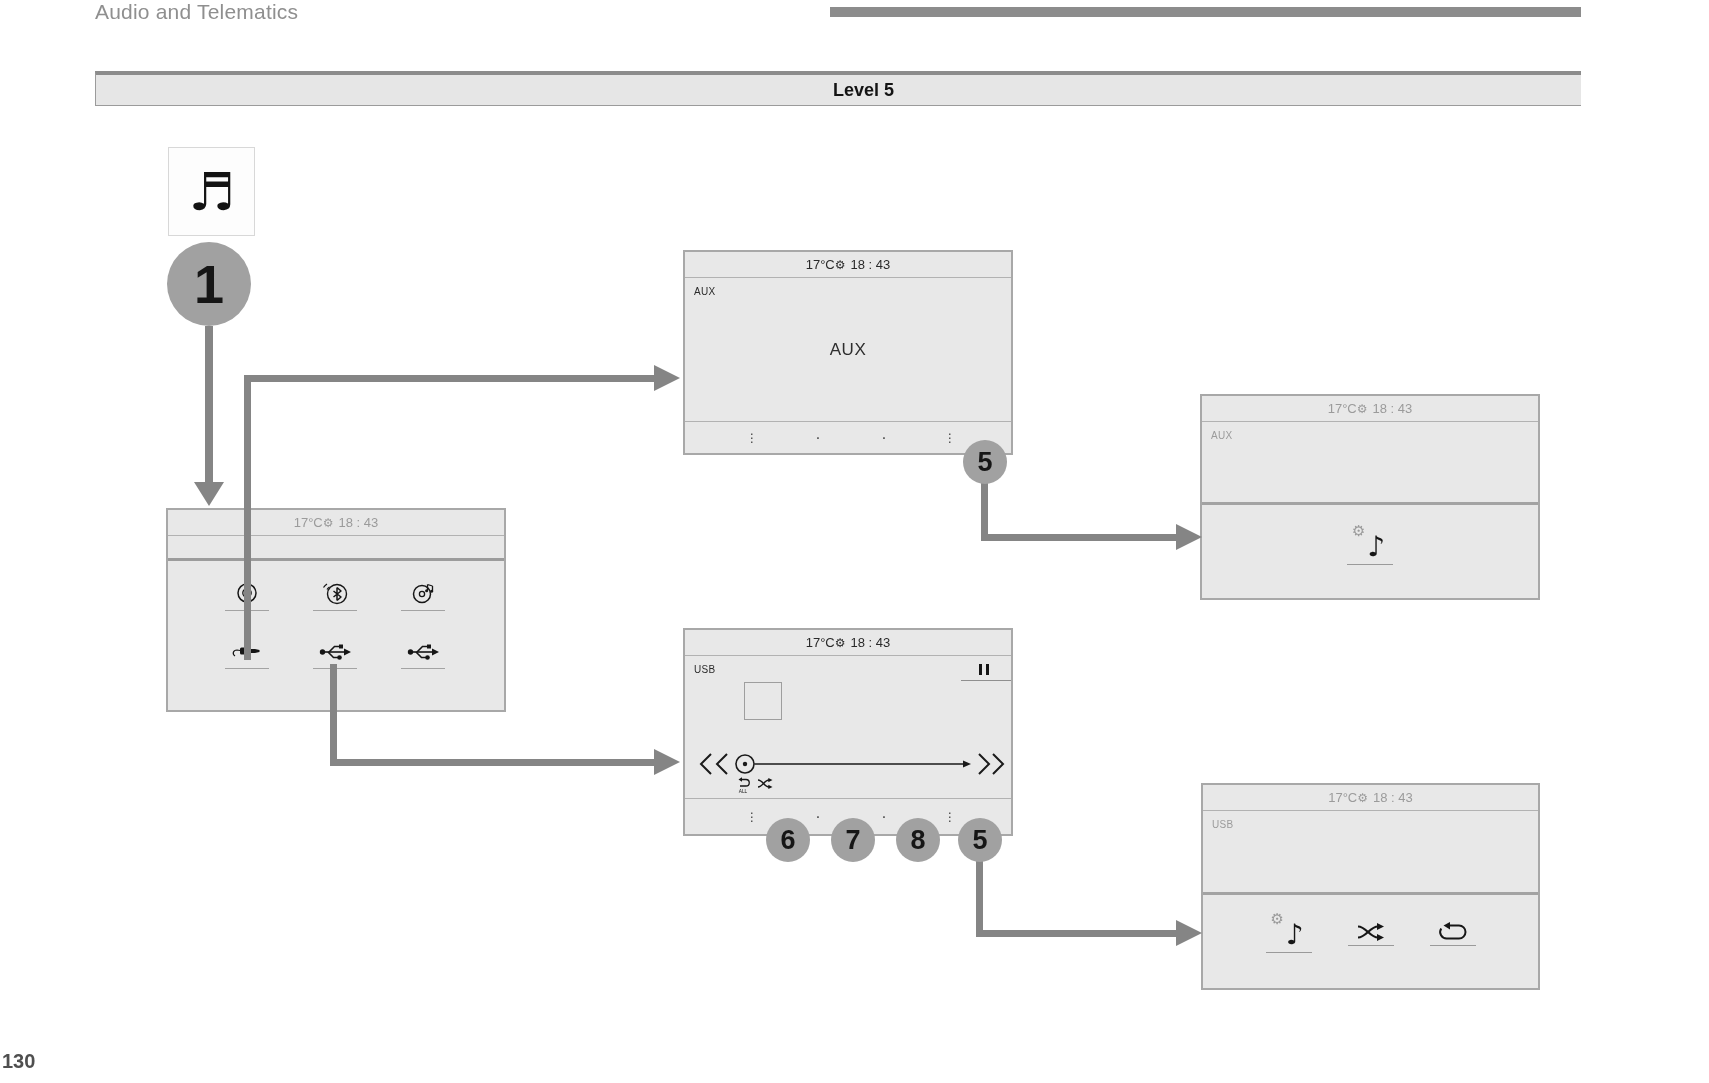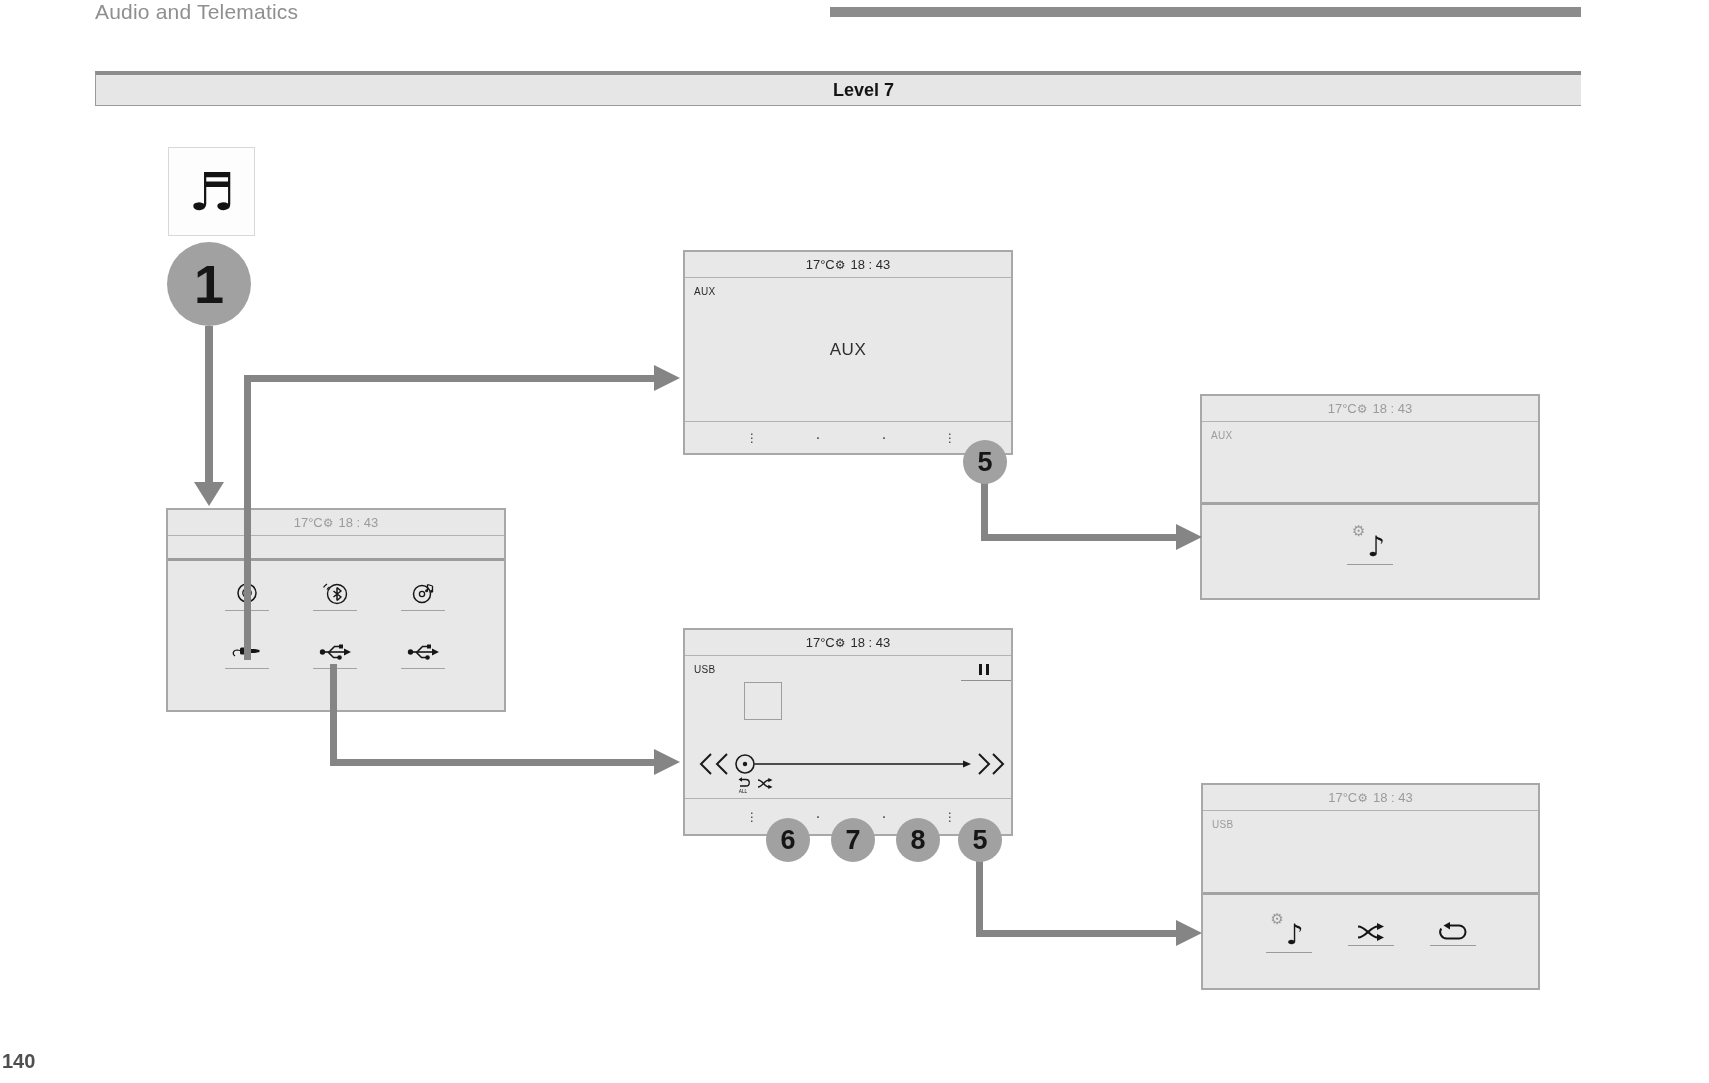--- a/index.html
+++ b/index.html
@@ -81,21 +81,21 @@
 </style>
 </head>
 <body>
 
 <div id="canvas">
 
   <div class="page-title">Audio and Telematics</div>
   <div class="top-bar"></div>
 
   <div class="level-table">
-    <div class="level-cell">Level 7</div>
+    <div class="level-cell">Level 5</div>
   </div>
 
   <div class="source-box">
     <span class="note glyph">♬</span>
   </div>
 
   <div class="callout big" style="left:167px;top:242px;">1</div>
   <div class="vline" style="left:205px;top:326px;width:8px;height:158px;"></div>
   <div class="arrowD" style="left:194px;top:482px;"></div>
 
@@ -323,14 +323,14 @@
       <div class="icon-block">
         <svg width="32" height="20" viewBox="0 0 32 20">
           <path d="M12 3.5 H22 A6.5 6.5 0 1 1 22 16.5 H10 A6.5 6.5 0 0 1 4.2 6.5" stroke="#161616" stroke-width="2" fill="none"></path>
           <polygon points="13,0 13,7.5 6.5,3.5" fill="#161616"></polygon>
         </svg>
         <div class="icon-ul"></div>
       </div>
     </div>
   </div>
 
-  <div class="page-number">140</div>
+  <div class="page-number">130</div>
 </div>
 
 </body></html>

